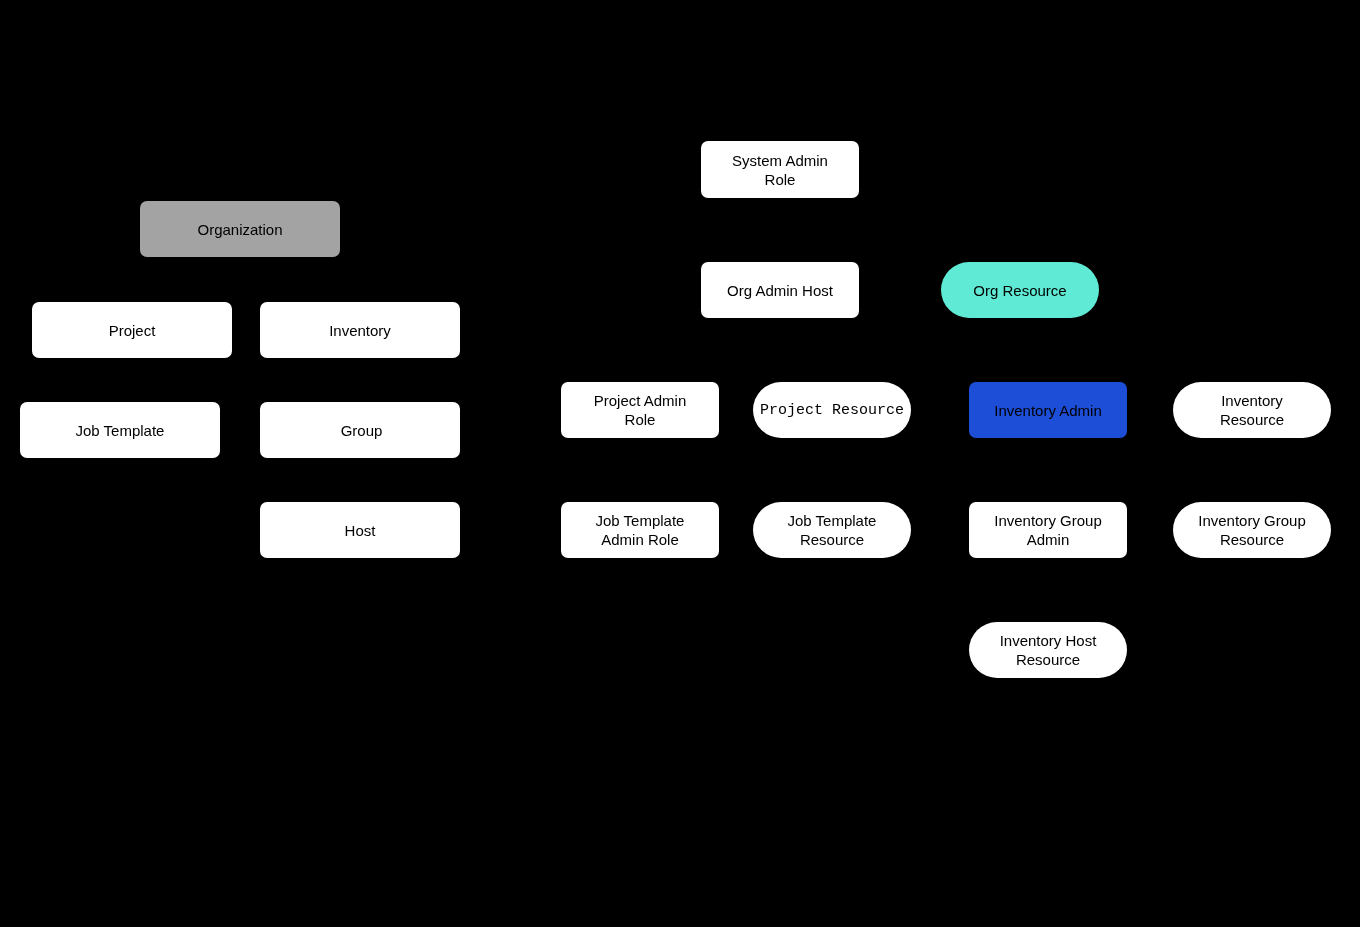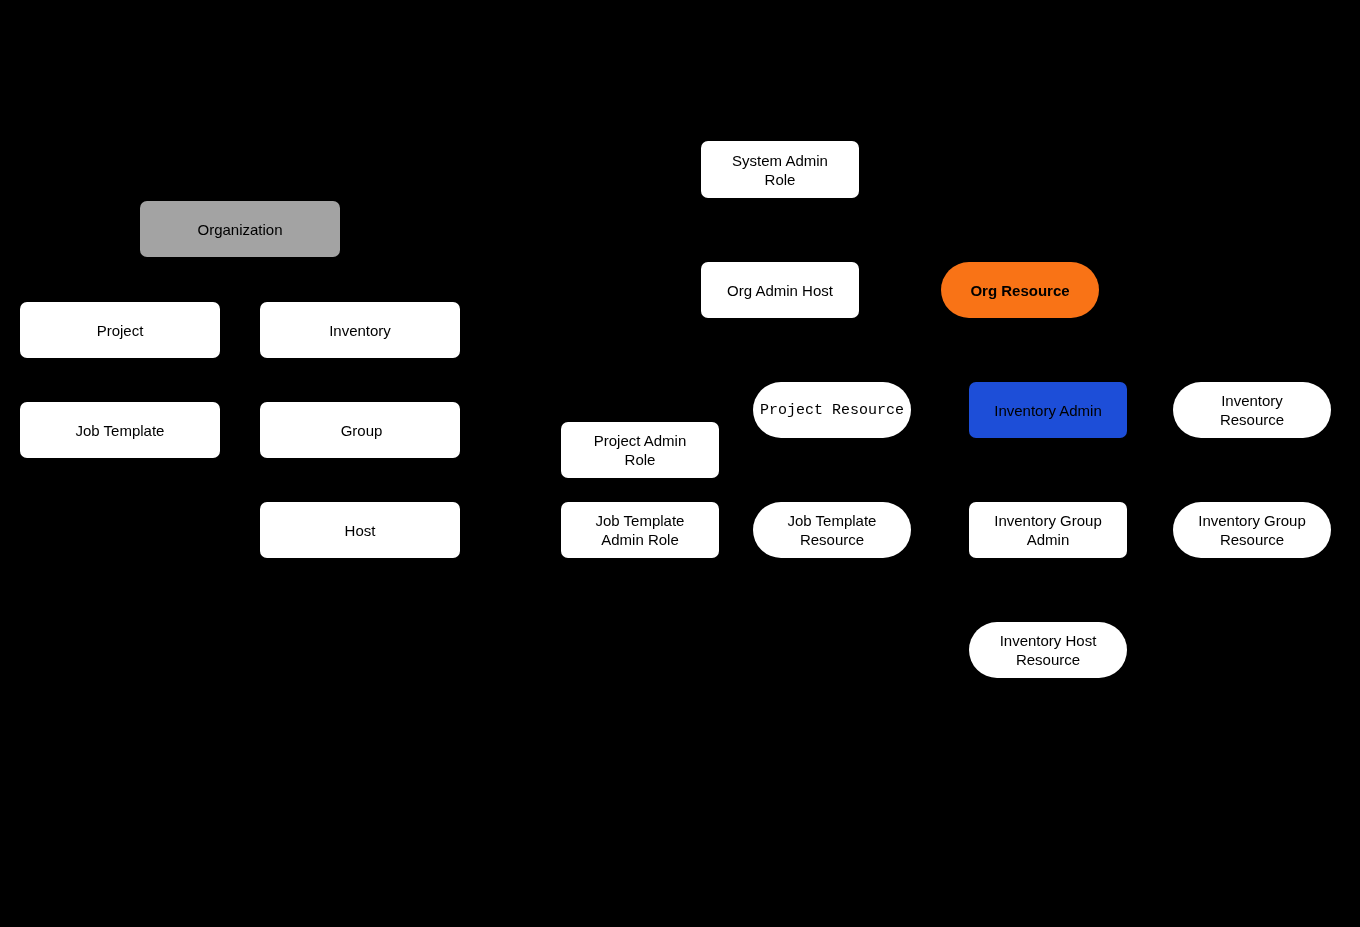--- a/index.html
+++ b/index.html
@@ -46,21 +46,21 @@
     white-space: pre-line;
   }
 </style>
 </head>
 <body>
 
 <div id="diagram" style="background: rgb(0, 0, 0);">
     <div class="node rect" style="left: 140px; top: 201px; width: 200px; height: 56px; background: #a3a3a3; color: rgb(0, 0, 0);">
       <span class="node-label">Organization</span>
     </div>
-    <div class="node rect" style="left: 20px; top: 302px; width: 200px; height: 56px; background: rgb(255, 255, 255); color: rgb(0, 0, 0);">
+    <div class="node rect" style="left: 32px; top: 302px; width: 200px; height: 56px; background: rgb(255, 255, 255); color: rgb(0, 0, 0);">
       <span class="node-label">Project</span>
     </div>
     <div class="node rect" style="left: 260px; top: 302px; width: 200px; height: 56px; background: rgb(255, 255, 255); color: rgb(0, 0, 0);">
       <span class="node-label">Inventory</span>
     </div>
     <div class="node rect" style="left: 20px; top: 402px; width: 200px; height: 56px; background: rgb(255, 255, 255); color: rgb(0, 0, 0);">
       <span class="node-label">Job Template</span>
     </div>
     <div class="node rect" style="left: 260px; top: 402px; width: 200px; height: 56px; background: rgb(255, 255, 255); color: rgb(0, 0, 0); padding-left: 9px;">
       <span class="node-label">Group</span>
@@ -68,24 +68,24 @@
     <div class="node rect" style="left: 260px; top: 502px; width: 200px; height: 56px; background: rgb(255, 255, 255); color: rgb(0, 0, 0);">
       <span class="node-label">Host</span>
     </div>
     <div class="node rect" style="left: 701px; top: 141px; width: 158px; height: 57px; background: rgb(255, 255, 255); color: rgb(0, 0, 0);">
       <span class="node-label">System Admin
 Role</span>
     </div>
     <div class="node rect" style="left: 701px; top: 262px; width: 158px; height: 56px; background: rgb(255, 255, 255); color: rgb(0, 0, 0);">
       <span class="node-label">Org Admin Host</span>
     </div>
-    <div class="node pill" style="left: 941px; top: 262px; width: 158px; height: 56px; background: #f97316; color: rgb(0, 0, 0); font-weight: bold;">
+    <div class="node pill" style="left: 941px; top: 262px; width: 158px; height: 56px; background: #5eead4; color: rgb(0, 0, 0);">
       <span class="node-label">Org Resource</span>
     </div>
-    <div class="node rect" style="left: 561px; top: 382px; width: 158px; height: 56px; background: rgb(255, 255, 255); color: rgb(0, 0, 0); margin-top: 40px;">
+    <div class="node rect" style="left: 561px; top: 382px; width: 158px; height: 56px; background: rgb(255, 255, 255); color: rgb(0, 0, 0);">
       <span class="node-label">Project Admin
 Role</span>
     </div>
     <div class="node pill" style="left: 753px; top: 382px; width: 158px; height: 56px; background: rgb(255, 255, 255); color: rgb(0, 0, 0); font-family: Liberation Mono, monospace;">
       <span class="node-label">Project Resource</span>
     </div>
     <div class="node rect" style="left: 969px; top: 382px; width: 158px; height: 56px; background: #1d4ed8; color: rgb(0, 0, 0);">
       <span class="node-label">Inventory Admin</span>
     </div>
     <div class="node pill" style="left: 1173px; top: 382px; width: 158px; height: 56px; background: rgb(255, 255, 255); color: rgb(0, 0, 0);">

